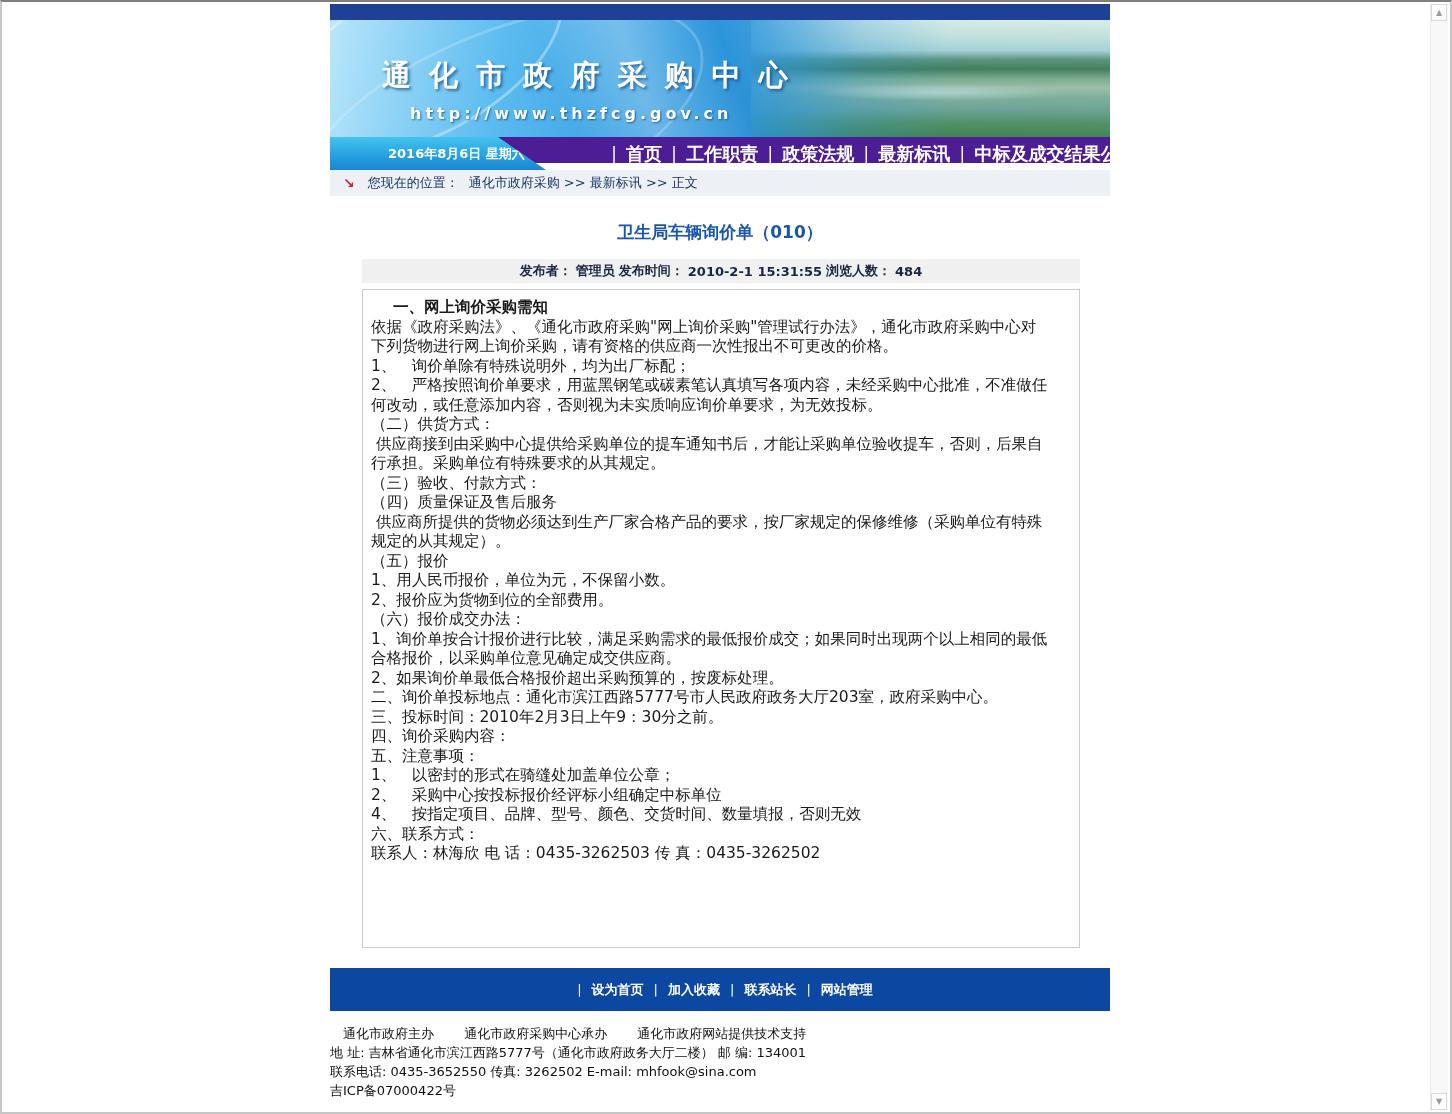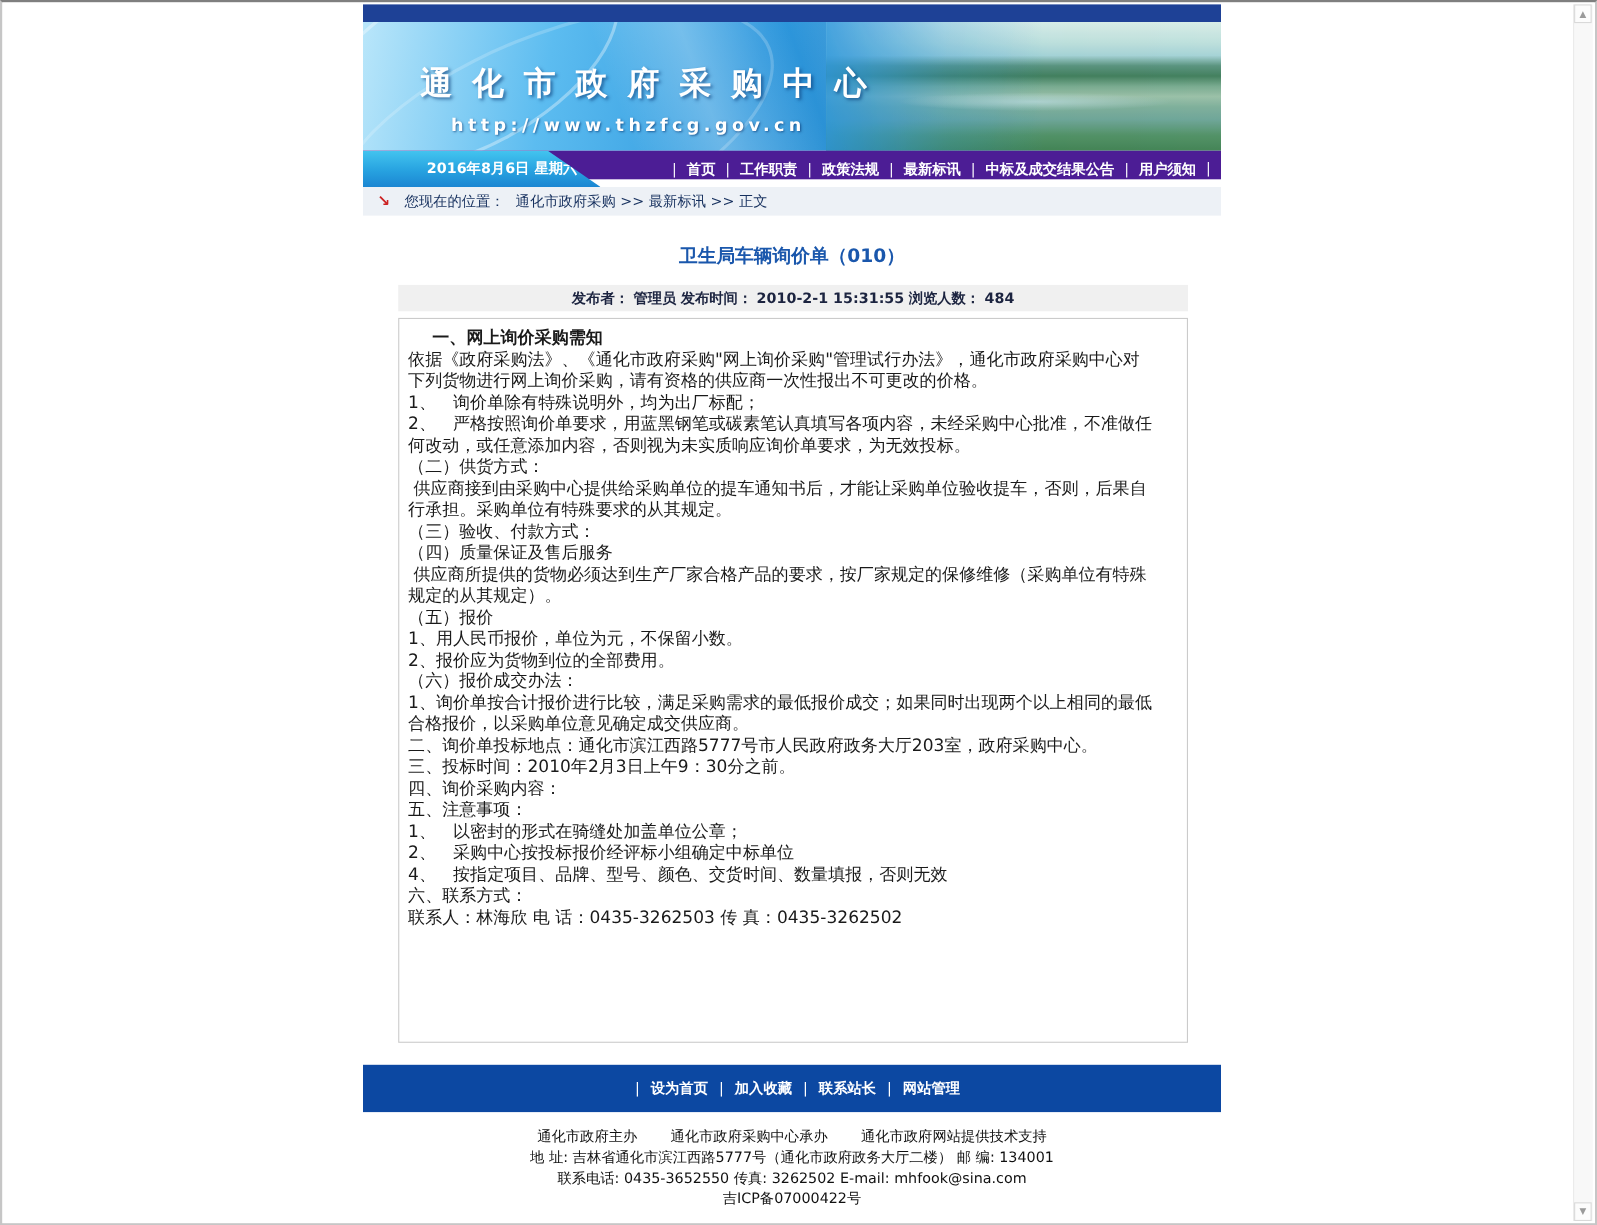--- a/index.html
+++ b/index.html
@@ -32,21 +32,21 @@
   .banner-url{position:absolute;left:80px;top:84px;color:#fff;font-weight:bold;font-size:16px;
     letter-spacing:4px;text-shadow:1px 1px 2px rgba(10,60,120,.7);white-space:nowrap;}
 
   
   .navbar{height:26px;background:#4c1d95;position:relative;}
   .date-area{position:absolute;left:0;top:0;height:33px;width:216px;
     background:linear-gradient(180deg,#43c4ef 0%,#27a2e0 55%,#1b86d2 100%);
     clip-path:polygon(0 0,168px 0,216px 100%,0 100%);
     color:#fff;font-size:13px;font-weight:bold;line-height:33px;padding-left:58px;box-sizing:border-box;}
   .nav-items{position:absolute;left:272px;top:0;height:33px;margin:0;padding:0;list-style:none;
-    display:flex;align-items:center;color:#fff;font-size:13px;font-weight:bold;white-space:nowrap;}
+    display:flex;align-items:center;color:#fff;font-size:18px;font-weight:bold;white-space:nowrap;}
   .nav-items li{cursor:pointer;}
   .nav-items li::before{content:"|";font-weight:normal;margin:0 9px;opacity:.95;}
   .nav-items::after{content:"|";font-weight:normal;margin:0 9px;opacity:.95;}
 
   .gap7{height:7px;background:#fff;}
 
   
   .breadcrumb{height:26px;background:#edf1f6;display:flex;align-items:center;
     font-size:13px;color:#16305e;padding-left:13px;}
   .bc-arrow{color:#cc2222;font-weight:bold;font-size:14px;margin-right:13px;}
@@ -67,21 +67,21 @@
   .content-box .line{white-space:pre-wrap;}
   .line.heading{font-weight:bold;padding-left:22px;}
   .line.download{cursor:pointer;}
 
   
   .footer-bar{margin-top:20px;height:43px;background:#0c48a2;
     display:flex;justify-content:center;align-items:center;
     color:#fff;font-size:13px;font-weight:bold;white-space:nowrap;}
   .footer-bar span{cursor:pointer;}
   .footer-bar span::before{content:"|";font-weight:normal;margin:0 10px;cursor:default;}
-  .footer-info{padding-top:13px;text-align:center;font-size:13px;color:#101010;line-height:19px;}
+  .footer-info{padding-top:13px;font-size:13px;color:#101010;line-height:19px;}
   .credits span{margin:0 13px;}
 
   
   .scrollbar{position:absolute;right:2px;top:2px;bottom:2px;width:17px;
     background:#f8f8f8;border-left:1px solid #ebebeb;}
   .sb-btn{position:absolute;left:0;width:16px;height:17px;background:#fcfcfc;
     border:1px solid #d9d9d9;box-sizing:border-box;display:flex;
     align-items:center;justify-content:center;color:#9a9a9a;font-size:8px;cursor:pointer;}
   .sb-btn.up{top:0;}
   .sb-btn.down{bottom:0;}
@@ -146,20 +146,21 @@
       <div class="line">（三）验收、付款方式：</div>
       <div class="line">（四）质量保证及售后服务</div>
       <div class="line"> 供应商所提供的货物必须达到生产厂家合格产品的要求，按厂家规定的保修维修（采购单位有特殊</div>
       <div class="line">规定的从其规定）。</div>
       <div class="line">（五）报价</div>
       <div class="line">1、用人民币报价，单位为元，不保留小数。</div>
       <div class="line">2、报价应为货物到位的全部费用。</div>
       <div class="line">（六）报价成交办法：</div>
       <div class="line">1、询价单按合计报价进行比较，满足采购需求的最低报价成交；如果同时出现两个以上相同的最低</div>
       <div class="line">合格报价，以采购单位意见确定成交供应商。</div>
+      <div class="line">2、如果询价单最低合格报价超出采购预算的，按废标处理。</div>
       <div class="line">二、询价单投标地点：通化市滨江西路5777号市人民政府政务大厅203室，政府采购中心。</div>
       <div class="line">三、投标时间：2010年2月3日上午9：30分之前。</div>
       <div class="line">四、询价采购内容：</div>
       <div class="line">五、注意事项：</div>
       <div class="line">1、　以密封的形式在骑缝处加盖单位公章；</div>
       <div class="line">2、　采购中心按投标报价经评标小组确定中标单位</div>
       <div class="line">4、　按指定项目、品牌、型号、颜色、交货时间、数量填报，否则无效</div>
       <div class="line">六、联系方式：</div>
       <div class="line">联系人：林海欣 电 话：0435-3262503 传 真：0435-3262502</div>
     </div>

